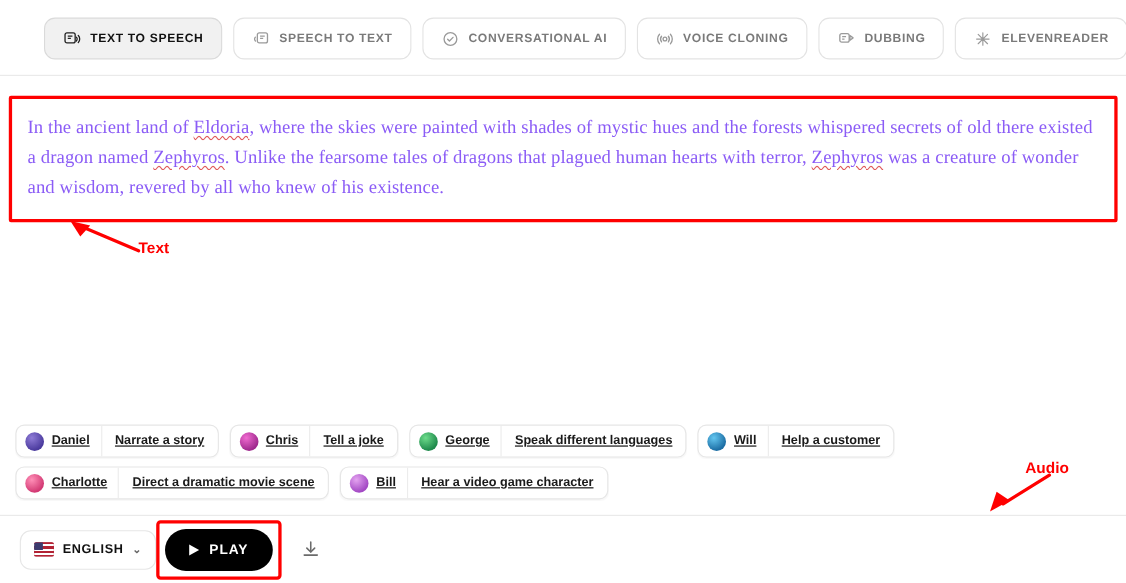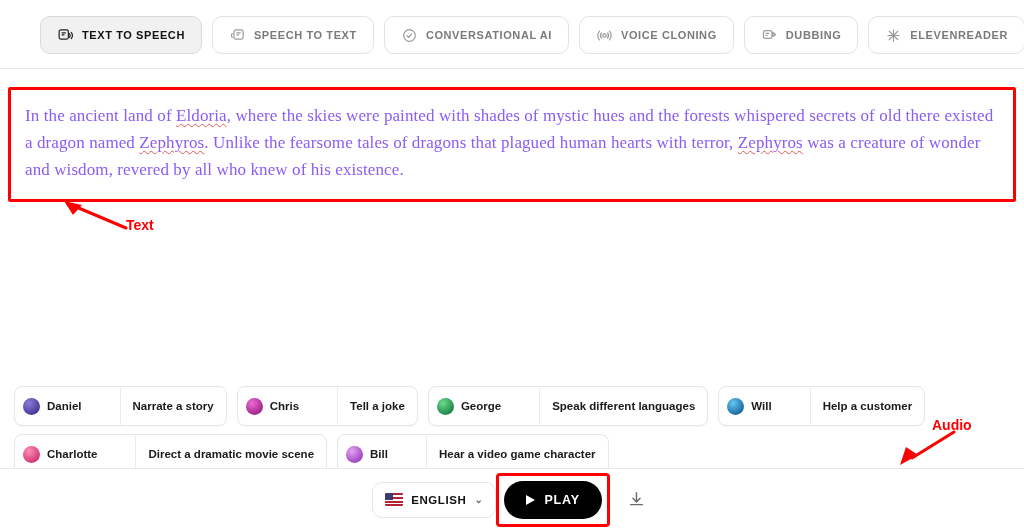--- a/index.html
+++ b/index.html
@@ -104,27 +104,28 @@
   }
   .chip-row {
     display: flex;
     align-items: center;
     gap: 10px;
     margin-bottom: 8px;
   }
   .chip {
     display: flex;
     align-items: center;
-    height: 40px;
+    height: 30px;
     border: 1px solid #e6e6e6;
     border-radius: 8px;
     background: #ffffff;
     overflow: hidden;
     cursor: pointer;
     box-shadow: 0 1px 1px rgba(0,0,0,0.03);
+    text-decoration: underline;
   }
   .chip .voice {
     display: flex;
     align-items: center;
     gap: 7px;
     padding: 0 10px 0 8px;
     height: 100%;
     font-size: 11.5px;
     font-weight: bold;
     color: #1a1a1a;
@@ -133,21 +134,20 @@
   .chip .prompt {
     padding: 0 12px;
     height: 100%;
     display: flex;
     align-items: center;
     border-left: 1px solid #ececec;
     font-size: 11.5px;
     font-weight: bold;
     color: #1a1a1a;
     white-space: nowrap;
-    margin-left: 28px;
   }
   .avatar {
     width: 17px; height: 17px;
     border-radius: 50%;
     flex: 0 0 auto;
     background: #888;
   }
   .av-daniel    { background: radial-gradient(circle at 35% 30%, #8e7bd6, #4b3b9e 70%); }
   .av-chris     { background: radial-gradient(circle at 35% 30%, #f06ad0, #a02a8e 70%); }
   .av-george    { background: radial-gradient(circle at 35% 30%, #6ddc8b, #1f8a4c 70%); }
@@ -159,21 +159,21 @@
 
   
   .bottombar {
     position: absolute;
     left: 0; right: 0; bottom: 0;
     height: 62px;
     border-top: 1px solid #e8e8e8;
     background: #ffffff;
     display: flex;
     align-items: center;
-    justify-content: center;
+    justify-content: flex-start;
     padding: 0 16px 0 18px;
   }
   .lang-select {
     display: flex;
     align-items: center;
     gap: 8px;
     height: 36px;
     padding: 0 12px;
     border: 1px solid #e6e6e6;
     border-radius: 10px;

